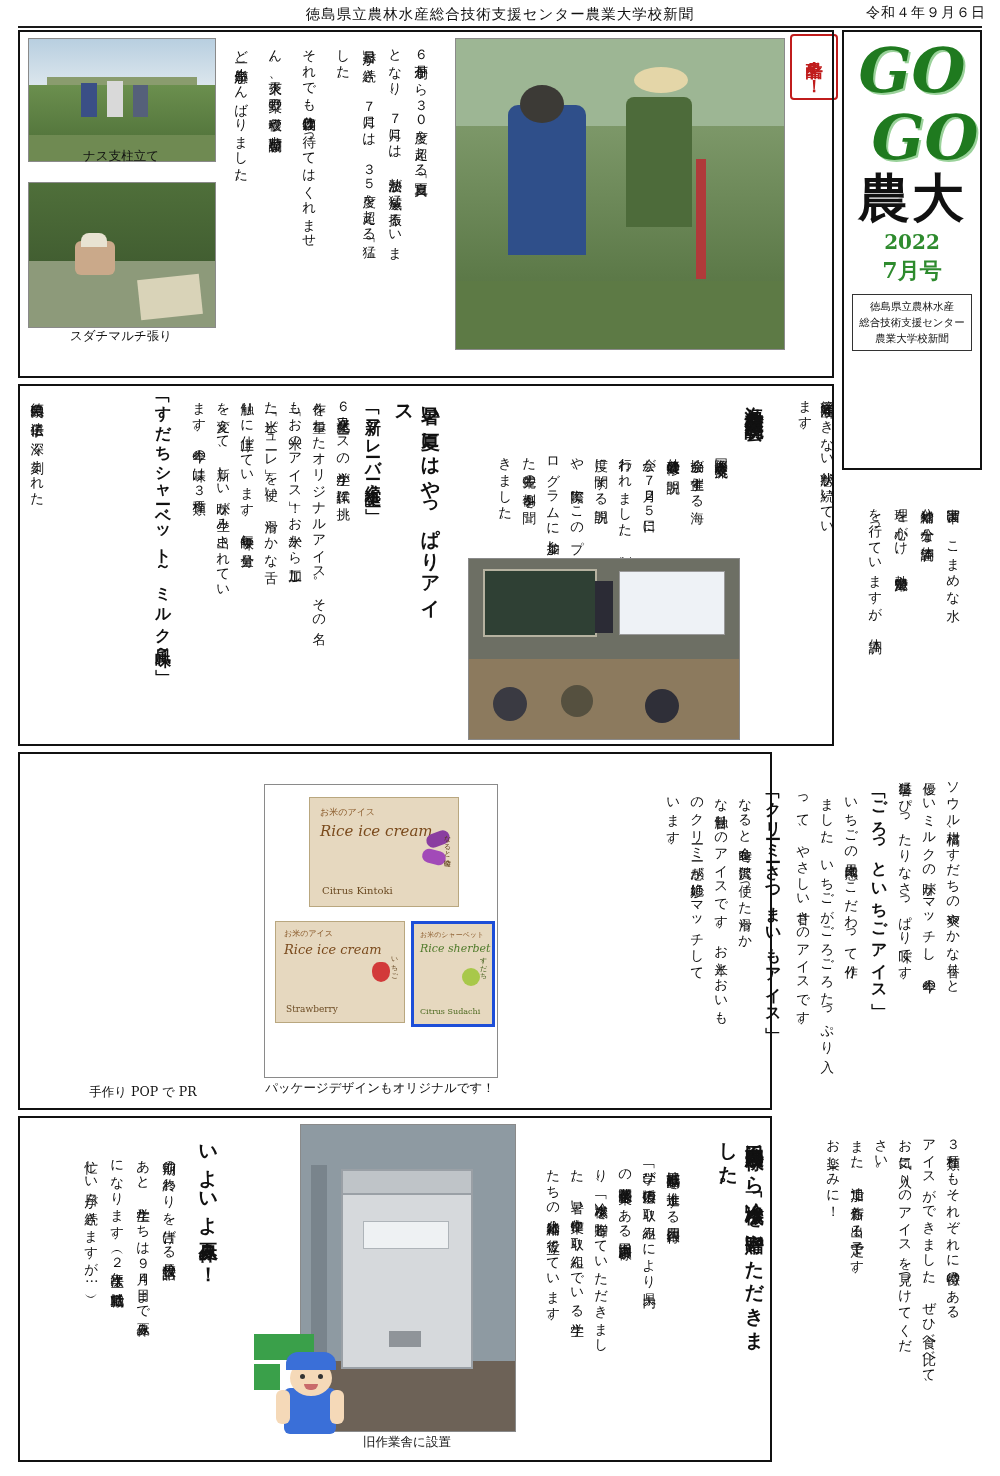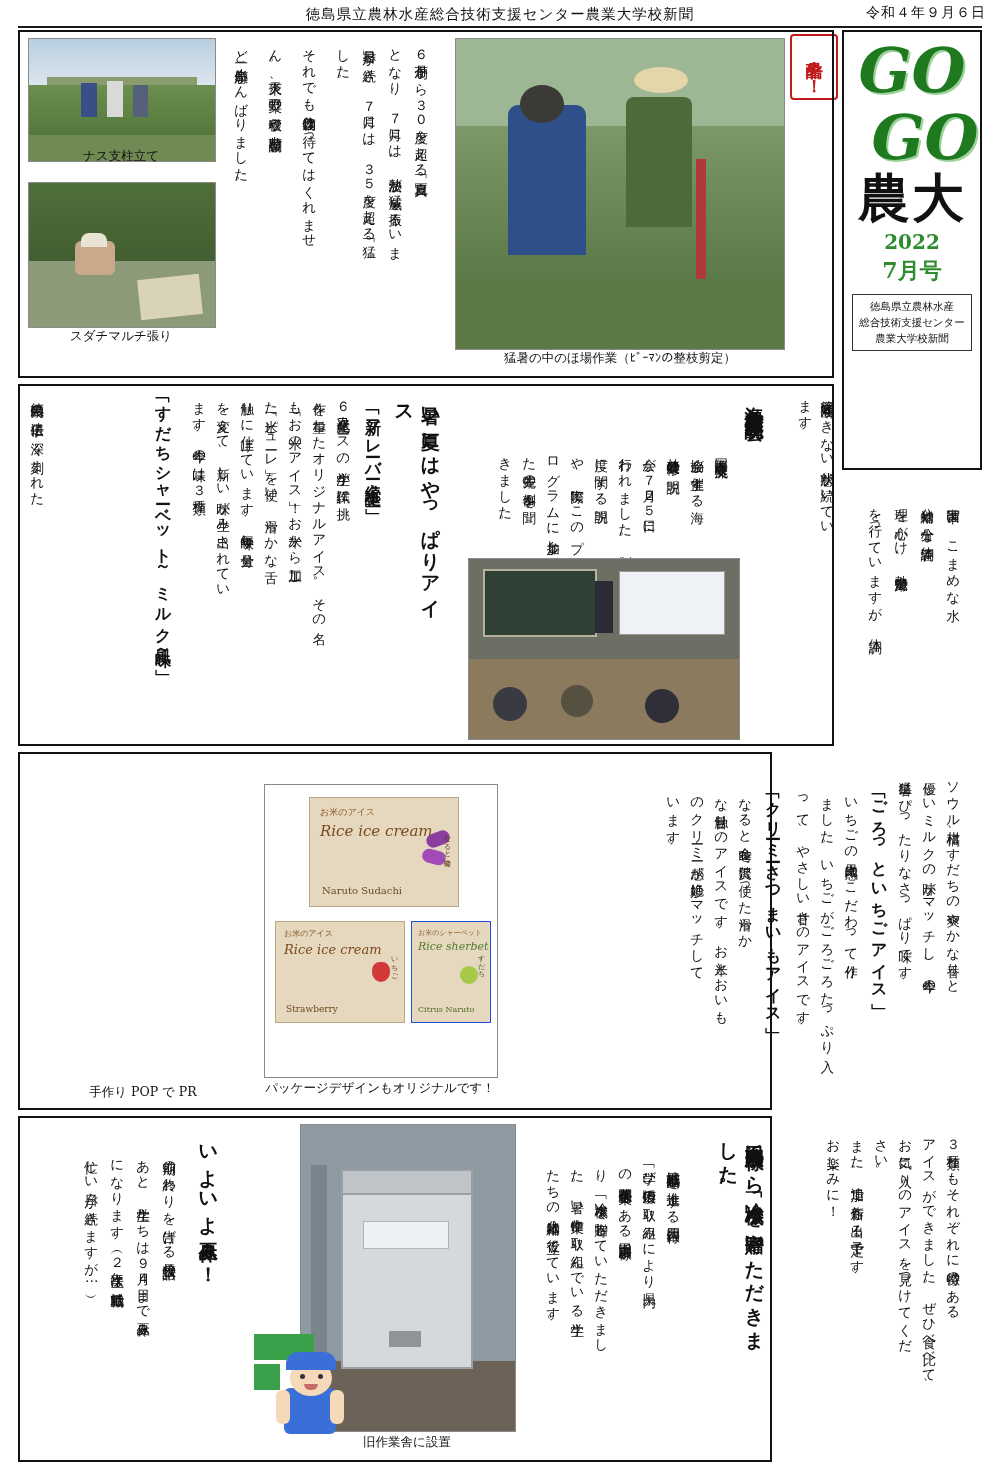--- a/index.html
+++ b/index.html
@@ -132,21 +132,20 @@
   <div class="photo" style="left:455px;top:38px;width:328px;height:310px;">
     <div style="position:absolute;inset:0;background:linear-gradient(#8fa97b,#4d6b39);"></div>
     <div style="position:absolute;left:0;top:0;width:100%;height:28%;background:#9db694;"></div>
     <div style="position:absolute;left:52px;top:66px;width:78px;height:150px;background:#2f4f8a;border-radius:10px 10px 0 0;"></div>
     <div style="position:absolute;left:64px;top:46px;width:44px;height:38px;background:#3c3a36;border-radius:50%;"></div>
     <div style="position:absolute;left:170px;top:58px;width:66px;height:130px;background:#4d6b3a;border-radius:8px 8px 0 0;"></div>
     <div style="position:absolute;left:178px;top:28px;width:54px;height:26px;background:#e4d6a8;border-radius:50%;"></div>
     <div style="position:absolute;left:0;bottom:0;width:100%;height:68px;background:#5d7a45;"></div>
     <div style="position:absolute;left:240px;top:120px;width:10px;height:120px;background:#b03a3a;"></div>
   </div>
-  <div class="cap" style="left:440px;top:350px;width:360px;">猛暑の中のほ場作業（ﾋﾟｰﾏﾝの整枝剪定）</div>
 
   <div class="vt body" style="position:absolute;left:412px;top:40px;height:300px;">６月下旬から３０度を超える「真夏日」</div>
   <div class="vt body" style="position:absolute;left:386px;top:40px;height:300px;">となり、７月には、熱波が猛威を振るいま</div>
   <div class="vt body" style="position:absolute;left:360px;top:40px;height:300px;">暑日」が続き、７月には、３５度を超える「猛</div>
   <div class="vt body" style="position:absolute;left:334px;top:40px;height:300px;">した。</div>
   <div class="vt body" style="position:absolute;left:300px;top:40px;height:300px;">それでも農作物は待ってはくれませ</div>
   <div class="vt body" style="position:absolute;left:266px;top:40px;height:300px;">ん。炎天下、野菜の収穫や出荷調整な</div>
   <div class="vt body" style="position:absolute;left:232px;top:40px;height:300px;">ど一生懸命がんばりました。</div>
 
   <div class="sec" style="left:18px;top:384px;width:816px;height:362px;"></div>
@@ -197,35 +196,35 @@
 
   <div class="cap" style="left:34px;top:1084px;width:218px;">手作り POP で PR</div>
 
   <div class="photo" style="left:264px;top:784px;width:232px;height:292px;">
     <div style="position:absolute;inset:0;background:#ffffff;"></div>
     <div style="position:absolute;left:44px;top:12px;width:148px;height:108px;background:#e6d8bf;border:1px solid #b9a77f;">
       <div style="position:absolute;left:10px;top:8px;font-size:9px;color:#8a5a2a;font-family:'DejaVu Serif',serif;">お米のアイス</div>
       <div style="position:absolute;left:10px;top:24px;font-size:15px;font-style:italic;color:#7a4a1c;font-family:'DejaVu Serif',serif;">Rice ice cream</div>
       <div style="position:absolute;left:116px;top:34px;width:24px;height:14px;background:#8a3ea0;border-radius:8px;transform:rotate(-20deg);"></div>
       <div style="position:absolute;left:112px;top:52px;width:24px;height:14px;background:#a24ab8;border-radius:8px;transform:rotate(15deg);"></div>
-      <div style="position:absolute;left:12px;bottom:10px;font-size:10px;color:#6b4a22;font-family:'DejaVu Serif',serif;">Naruto Sudachi</div>
+      <div style="position:absolute;left:12px;bottom:10px;font-size:10px;color:#6b4a22;font-family:'DejaVu Serif',serif;">Citrus Kintoki</div>
       <div style="position:absolute;right:6px;top:32px;font-size:7px;color:#5a3a14;writing-mode:vertical-rl;">なると金時</div>
     </div>
     <div style="position:absolute;left:10px;top:136px;width:128px;height:100px;background:#e6d8bf;border:1px solid #b9a77f;">
       <div style="position:absolute;left:8px;top:6px;font-size:8px;color:#8a5a2a;font-family:'DejaVu Serif',serif;">お米のアイス</div>
       <div style="position:absolute;left:8px;top:20px;font-size:13px;font-style:italic;color:#7a4a1c;font-family:'DejaVu Serif',serif;">Rice ice cream</div>
       <div style="position:absolute;left:96px;top:40px;width:18px;height:20px;background:#d23a3a;border-radius:50% 50% 60% 60%;"></div>
       <div style="position:absolute;left:10px;bottom:8px;font-size:9px;color:#6b4a22;font-family:'DejaVu Serif',serif;">Strawberry</div>
       <div style="position:absolute;right:5px;top:30px;font-size:7px;color:#5a3a14;writing-mode:vertical-rl;">いちご</div>
     </div>
-    <div style="position:absolute;left:146px;top:136px;width:78px;height:100px;background:#e6d8bf;border:1px solid #1d4ed8;">
+    <div style="position:absolute;left:146px;top:136px;width:78px;height:100px;background:#e6d8bf;border:3px solid #1d4ed8;">
       <div style="position:absolute;left:6px;top:6px;font-size:7px;color:#8a5a2a;font-family:'DejaVu Serif',serif;">お米のシャーベット</div>
       <div style="position:absolute;left:6px;top:18px;font-size:11px;font-style:italic;color:#4f7a2a;font-family:'DejaVu Serif',serif;text-align:right;">Rice sherbet</div>
       <div style="position:absolute;left:48px;top:44px;width:18px;height:18px;background:#a8c84a;border-radius:50%;"></div>
-      <div style="position:absolute;left:6px;bottom:8px;font-size:8px;color:#4f6b22;font-family:'DejaVu Serif',serif;">Citrus Naruto</div>
+      <div style="position:absolute;left:6px;bottom:8px;font-size:8px;color:#4f6b22;font-family:'DejaVu Serif',serif;">Citrus Sudachi</div>
       <div style="position:absolute;right:4px;top:28px;font-size:7px;color:#3a5a14;writing-mode:vertical-rl;">すだち</div>
     </div>
   </div>
   <div class="cap" style="left:258px;top:1080px;width:244px;">パッケージデザインもオリジナルです！</div>
 
   <div class="vt body" style="position:absolute;left:944px;top:772px;height:320px;">ソウル柑橘、すだちの爽やかな香りと</div>
   <div class="vt body" style="position:absolute;left:920px;top:772px;height:320px;">優しいミルクの味がマッチし、今年の</div>
   <div class="vt body" style="position:absolute;left:896px;top:772px;height:320px;">猛暑にぴったりなさっぱり味です。</div>
   <div class="vt head-sm" style="position:absolute;left:868px;top:788px;height:300px;">「ごろっといちごアイス」</div>
   <div class="vt body" style="position:absolute;left:842px;top:788px;height:300px;">いちごの果肉感にこだわって作り</div>

